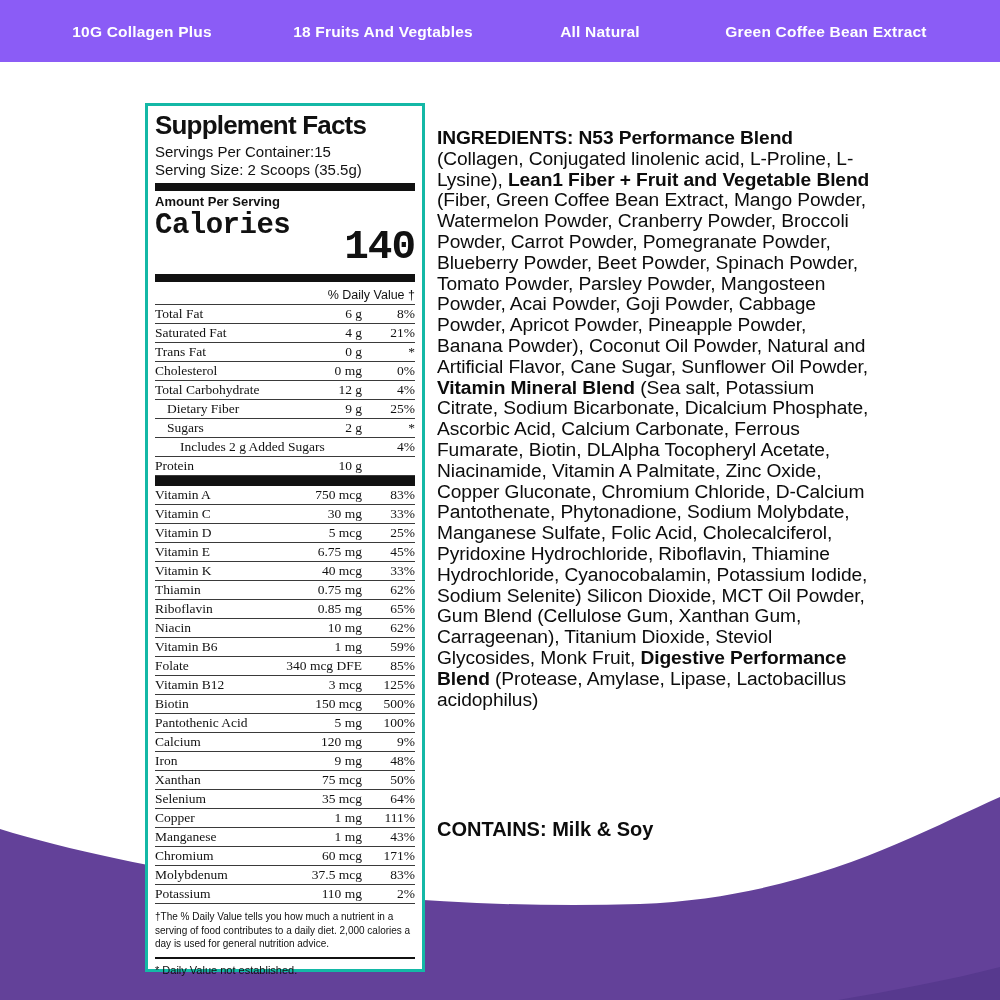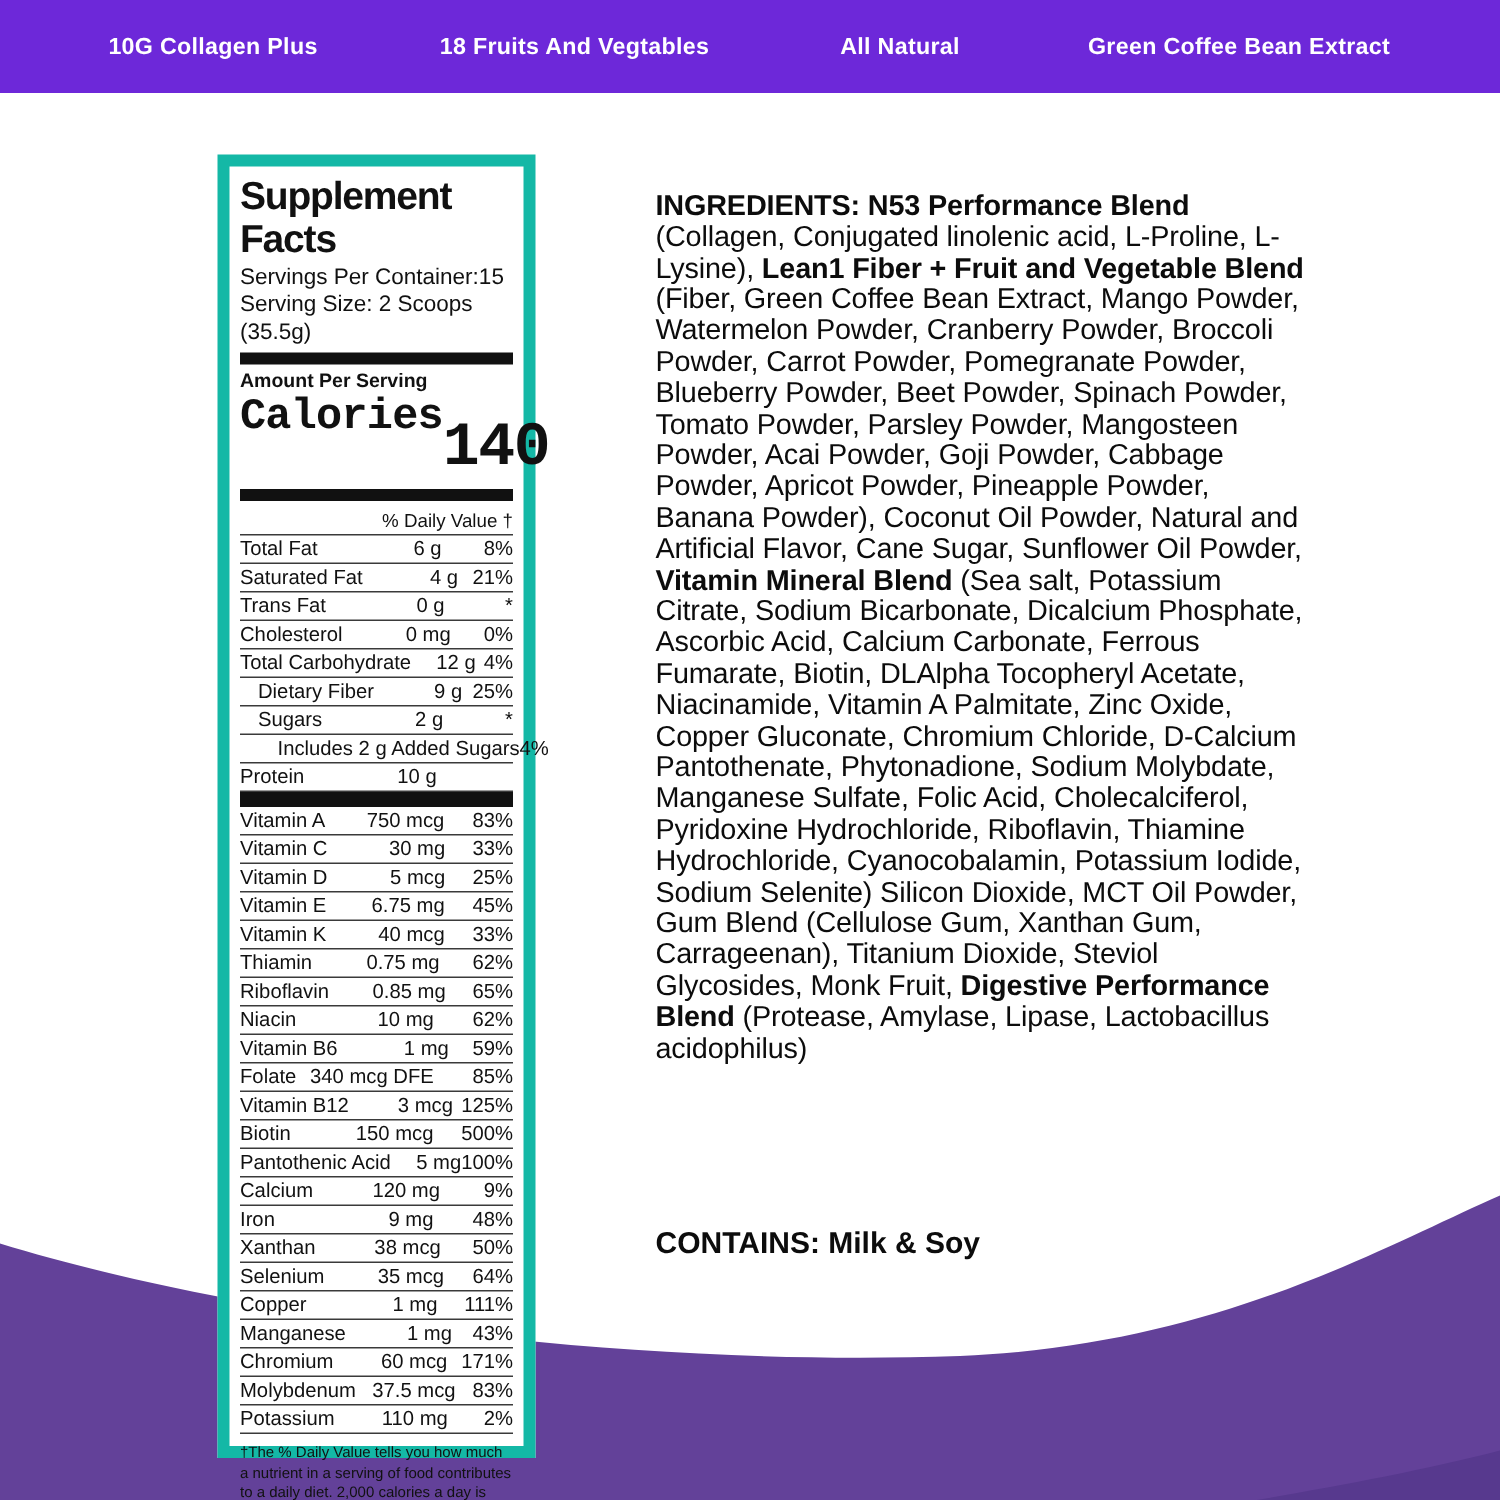--- a/index.html
+++ b/index.html
@@ -22,39 +22,39 @@
     background:var(--banner);
   }
   .banner .b-item{
     position:absolute;top:50%;transform:translate(-50%,-44%);
     color:#fff;font-weight:700;font-size:15.5px;letter-spacing:.2px;white-space:nowrap;
   }
   .wave-svg{position:absolute;left:0;top:770px;width:1000px;height:230px;}
 
   
   .facts-panel{
-    position:absolute;left:145px;top:103px;width:212px;height:869px;
-    background:#fff;border:8px solid #14b8a6;
+    position:absolute;left:145px;top:103px;width:280px;height:869px;
+    background:#fff;border:3px solid #14b8a6;
     padding:4px 7px 0 7px;
     z-index:5;
   }
   .sf-title{font-size:26px;font-weight:800;letter-spacing:-.8px;line-height:1.1;margin:1px 0 3px 0;}
   .sf-serving{font-size:15px;line-height:1.22;}
   .bar{background:#111;width:100%;}
   .bar.b8{height:8px;margin:4px 0 3px 0;}
   .bar.b10{height:10px;margin:0 0 0 0;}
   .sf-aps{font-size:13px;font-weight:700;margin:2px 0 0 0;}
   .sf-cal-row{display:flex;justify-content:space-between;align-items:flex-start;margin:0 0 2px 0;font-family:Liberation Mono, monospace;}
   .sf-cal-label{font-size:29px;font-weight:700;letter-spacing:-.5px;}
   .sf-cal-value{font-size:41px;font-weight:700;letter-spacing:-1px;margin-top:15px;}
   .sf-dv-header{font-size:12.5px;text-align:right;padding:3px 0 2px 0;border-bottom:1px solid #3a3a3a;}
   .n-row{
     display:flex;align-items:flex-end;
     font-size:13.5px;line-height:14px;
-    padding:2px 0 2px 0;border-bottom:1px solid #3a3a3a;
+    padding:2px 0 2px 0;border-bottom:1px solid #3a3a3a;font-family:Liberation Serif, serif;
   }
   .n-row .n-label{flex:1;white-space:nowrap;}
   .n-row.ind1 .n-label{padding-left:12px;}
   .n-row.ind2 .n-label{padding-left:25px;}
   .n-row .n-amount{width:92px;text-align:right;white-space:nowrap;}
   .n-row .n-dv{width:53px;text-align:right;white-space:nowrap;}
   .sf-footnote{font-size:10px;line-height:13.5px;padding:6px 0 6px 0;}
   .sf-rule{height:2px;background:#111;margin:0 0 0 0;}
   .sf-asterisk{font-size:11px;padding:5px 0 4px 0;}
 
@@ -67,21 +67,21 @@
   .contains{
     position:absolute;left:437px;top:818px;
     font-size:20px;font-weight:700;color:#0c0c0c;
   }
 </style>
 </head>
 <body>
 
 <div>
 
-  <header class="banner" style="background: #6d28d9; padding-left: 32px;">
+  <header class="banner" style="background: #8b5cf6; padding-left: 32px;">
     <span class="b-item" style="left:14.2%">10G Collagen Plus</span>
     <span class="b-item" style="left:38.3%">18 Fruits And Vegtables</span>
     <span class="b-item" style="left:60.0%">All Natural</span>
     <span class="b-item" style="left:82.6%">Green Coffee Bean Extract</span>
   </header>
 
   <svg class="wave-svg" viewBox="0 0 1000 230" preserveAspectRatio="none">
     <path d="M0 59 C 150 105, 400 142, 640 134 C 810 127, 920 62, 1000 27 L1000 230 L0 230 Z" fill="#634199"></path>
     <path d="M838 230 C 890 221, 950 210, 1000 197 L1000 230 Z" fill="#57398E"></path>
   </svg>
@@ -217,21 +217,21 @@
           <span class="n-amount">120 mg</span>
           <span class="n-dv">9%</span>
         </div>
         <div class="n-row">
           <span class="n-label">Iron</span>
           <span class="n-amount">9 mg</span>
           <span class="n-dv">48%</span>
         </div>
         <div class="n-row">
           <span class="n-label">Xanthan</span>
-          <span class="n-amount">38 mcg</span>
+          <span class="n-amount">75 mcg</span>
           <span class="n-dv">50%</span>
         </div>
         <div class="n-row">
           <span class="n-label">Selenium</span>
           <span class="n-amount">35 mcg</span>
           <span class="n-dv">64%</span>
         </div>
         <div class="n-row">
           <span class="n-label">Copper</span>
           <span class="n-amount">1 mg</span>

